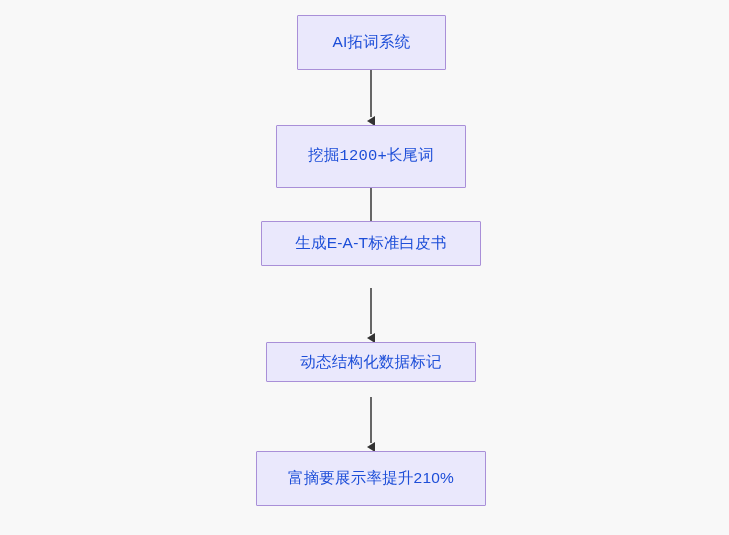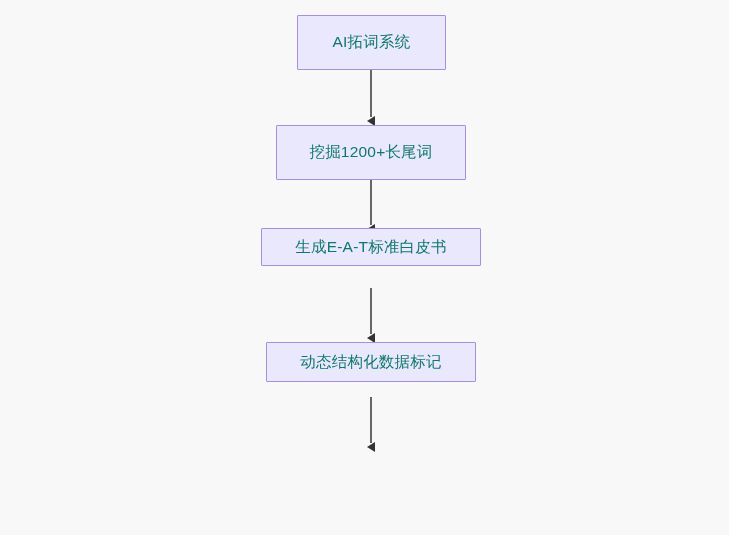--- a/index.html
+++ b/index.html
@@ -34,28 +34,28 @@
     border: 1.6px solid #a98fd8;
     display: flex;
     align-items: center;
     justify-content: center;
     border-radius: 1px;
     z-index: 2;
   }
   .flow-node-label {
     font-size: 15.5px;
     line-height: 1.2;
-    color: #0f766e;
+    color: #1d4ed8;
     letter-spacing: 0.2px;
     white-space: nowrap;
     text-align: center;
   }
   .node-1 { left: 297px; top: 15px;  width: 149px; height: 55px; }
-  .node-2 { left: 276px; top: 125px; width: 190px; height: 55px; }
-  .node-3 { left: 261px; top: 228px; width: 220px; height: 38px; }
+  .node-2 { left: 276px; top: 125px; width: 190px; height: 63px; font-family: Liberation Mono, monospace; }
+  .node-3 { left: 261px; top: 221px; width: 220px; height: 45px; }
   .node-4 { left: 266px; top: 342px; width: 210px; height: 40px; }
   .node-5 { left: 256px; top: 451px; width: 230px; height: 55px; }
 </style>
 </head>
 <body>
 
 <div id="flow-canvas">
 
   <svg class="flow-svg" viewBox="0 0 729 535" xmlns="http://www.w3.org/2000/svg">
     <defs>
@@ -87,14 +87,17 @@
   </div>
 
   <div class="flow-node node-3">
     <span class="flow-node-label">生成E-A-T标准白皮书</span>
   </div>
 
   <div class="flow-node node-4">
     <span class="flow-node-label">动态结构化数据标记</span>
   </div>
 
+  <div class="flow-node node-5">
+    <span class="flow-node-label">富摘要展示率提升210%</span>
+  </div>
 
 </div>
 
 </body></html>

